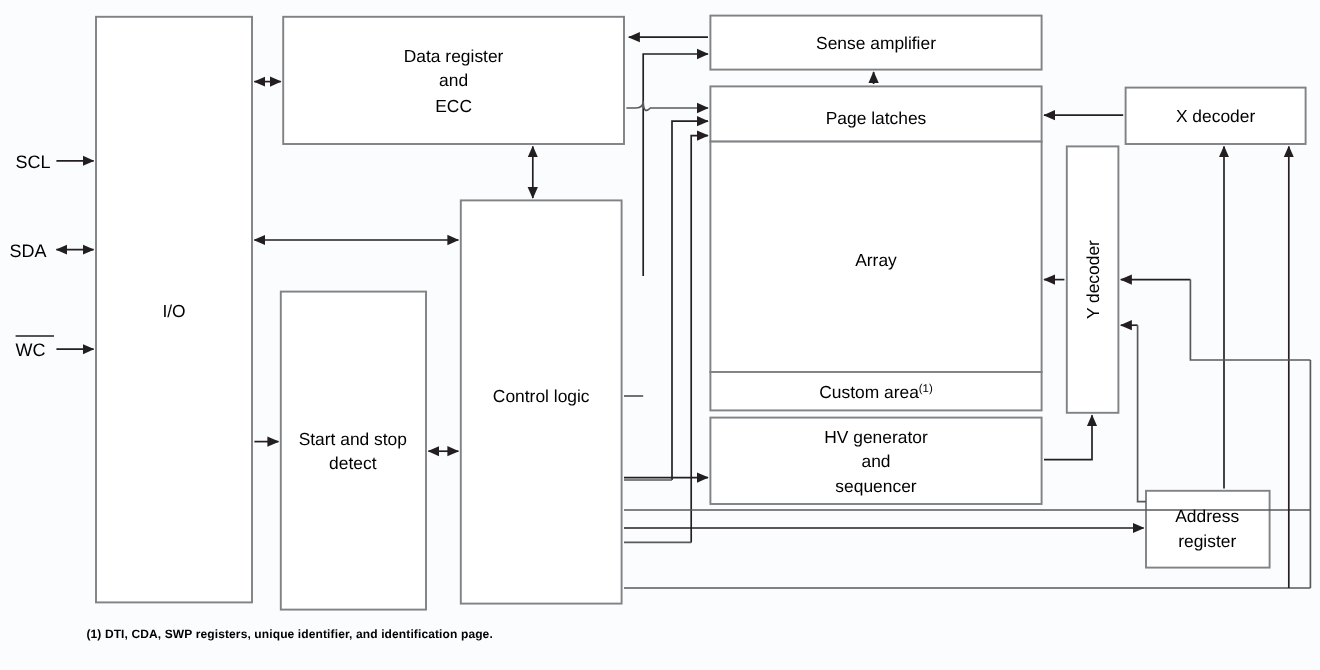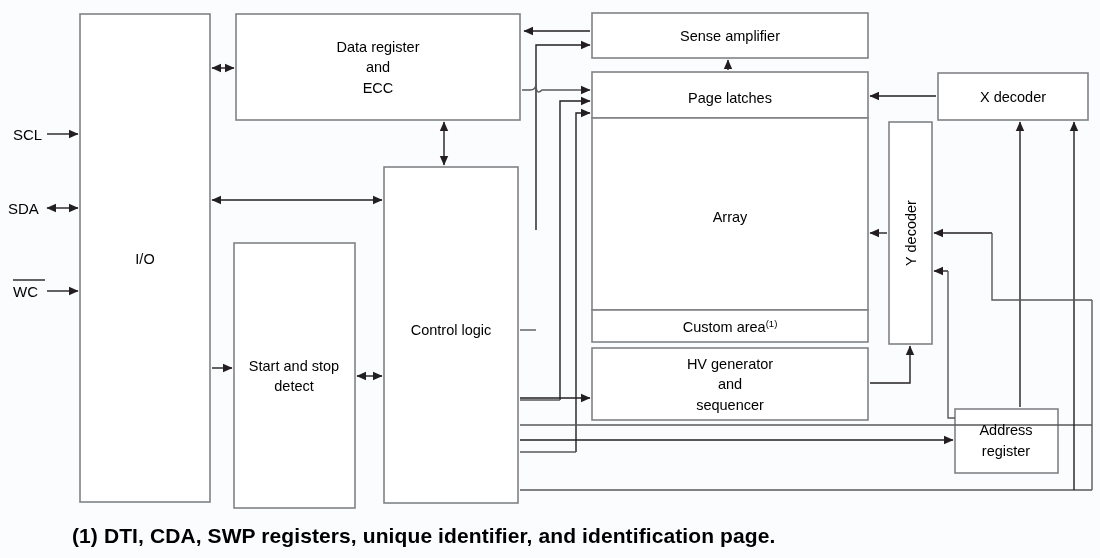--- a/index.html
+++ b/index.html
@@ -7,21 +7,21 @@
        font-family:"Liberation Sans","DejaVu Sans",sans-serif;}
   #stage{position:relative;width:1100px;height:558px;background:#fbfcfe;}
   svg{position:absolute;left:0;top:0;}
   .blk{fill:#ffffff;stroke:#808285;stroke-width:1.6;}
   .wire{stroke:#58595b;stroke-width:1.4;fill:none;}
   .wiredk{stroke:#231f20;stroke-width:1.4;fill:none;}
   .lbl{font-size:14.5px;fill:#000000;font-family:"Liberation Sans","DejaVu Sans",sans-serif;}
   .lbl.ctr{text-anchor:middle;}
   .pin{font-size:15px;fill:#000000;font-family:"Liberation Sans","DejaVu Sans",sans-serif;}
   .sup{font-size:9.5px;}
-  .cap{position:absolute;left:72px;top:524px;font-size:21px;font-weight:bold;color:#000;
+  .cap{position:absolute;left:72px;top:524px;font-size:10px;font-weight:bold;color:#000;
        font-family:"Liberation Sans","DejaVu Sans",sans-serif;letter-spacing:.1px;}
 </style>
 </head>
 <body>
 
 <div id="stage">
 
   <svg width="1100" height="558" viewBox="0 0 1100 558">
     <defs>
       <marker id="ar" viewBox="0 0 10 10" refX="9.4" refY="5" markerWidth="7" markerHeight="7" orient="auto-start-reverse" markerUnits="strokeWidth">

